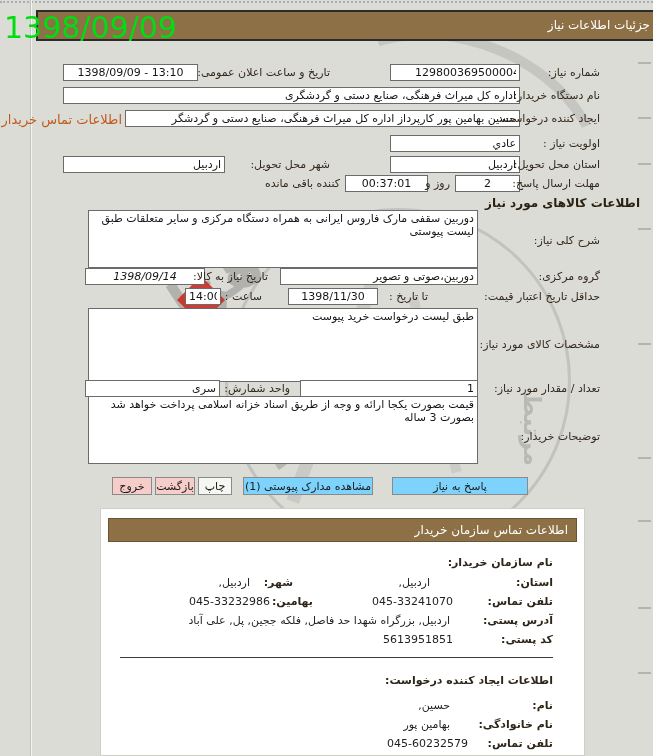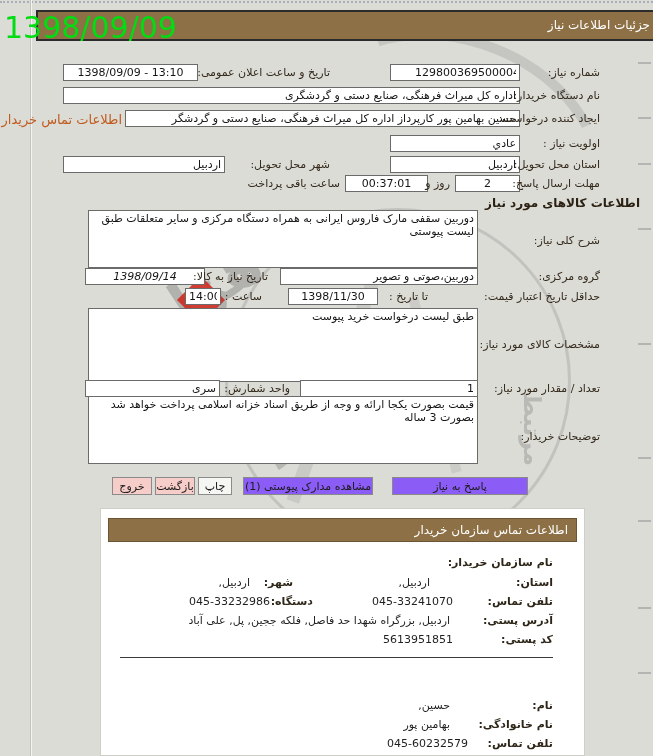--- a/index.html
+++ b/index.html
@@ -49,21 +49,21 @@
   .ta{position:absolute;background:#fff;border:1px solid #6b6b6b;resize:none;
       font-family:"DejaVu Sans",sans-serif;font-size:11px;color:#151515;
       padding:1px 3px;box-sizing:border-box;direction:rtl;text-align:right;
       overflow:hidden;z-index:1;}
   .link{position:absolute;font-size:13px;color:#c05a1e;white-space:nowrap;
         text-align:right;z-index:2;cursor:pointer;}
 
   .btn{position:absolute;height:18px;border:1px solid #8a8a8a;
        font-family:"DejaVu Sans",sans-serif;font-size:11px;color:#1c1c1c;
        padding:0;line-height:15px;z-index:2;}
-  .btn.green{background:#8b5cf6;}
+  .btn.green{background:#7dd3fc;}
   .btn.pink{background:#f6cdc8;}
   .btn.plain{background:#f6f6f2;}
 
   
   .panel{position:absolute;left:100px;top:508px;width:485px;height:248px;
          background:#fff;border:1px solid #cfcfc9;z-index:3;box-sizing:border-box;}
   .panel-header{position:absolute;left:108px;top:518px;width:469px;height:24px;
                 background:#8d7045;border:1px solid #6b5433;color:#fff;font-size:12px;
                 line-height:22px;padding-right:8px;box-sizing:border-box;z-index:4;}
   .clbl{position:absolute;font-size:11px;font-weight:bold;color:#2e2619;
@@ -112,21 +112,21 @@
 
   <div class="lbl" style="top:158px;right:53px">استان محل تحویل:</div>
   <input class="fld rtl-val" style="left: 390px; top: 156px; width: 130px;" value="اردبیل">
   <div class="lbl" style="top:158px;right:323px">شهر محل تحویل:</div>
   <input class="fld rtl-val" style="left: 63px; top: 156px; width: 162px;" value="اردبیل">
 
   <div class="lbl" style="top:177px;right:53px">مهلت ارسال پاسخ:</div>
   <input class="fld center" style="left: 455px; top: 175px; width: 65px;" value="2">
   <div class="lbl" style="top:177px;right:203px">روز و</div>
   <input class="fld center" style="left: 345px; top: 175px; width: 83px;" value="00:37:01">
-  <div class="lbl" style="top:177px;right:313px">ساعت باقی پرداخت</div>
+  <div class="lbl" style="top:177px;right:313px">کننده باقی مانده</div>
 
   <div class="sec" style="top:196px;right:13px">اطلاعات کالاهای مورد نیاز</div>
 
   <div class="lbl" style="top:234px;right:53px">شرح کلی نیاز:</div>
   <textarea class="ta" style="left: 88px; top: 210px; width: 390px; height: 58px;">دوربین سقفی مارک فاروس ایرانی به همراه دستگاه مرکزی و سایر متعلقات طبق لیست پیوستی</textarea>
 
   <div class="lbl" style="top:270px;right:53px">گروه مرکزی:</div>
   <input class="fld rtl-val" style="left: 280px; top: 268px; width: 198px;" value="دوربین،صوتی و تصویر">
   <div class="lbl" style="top:270px;right:385px">تاریخ نیاز به کالا:</div>
   <input class="fld center" style="left: 85px; top: 268px; width: 120px; font-style: italic;" value="1398/09/14">
@@ -159,31 +159,32 @@
 
   <div class="clbl" style="top:556px;right:100px">نام سازمان خریدار:</div>
 
   <div class="clbl" style="top:576px;right:100px">استان:</div>
   <div class="cval" style="top:576px;right:223px">اردبیل,</div>
   <div class="clbl" style="top:576px;right:360px">شهر:</div>
   <div class="cval" style="top:576px;right:403px">اردبیل,</div>
 
   <div class="clbl" style="top:595px;right:100px">تلفن تماس:</div>
   <div class="cval num" style="top:595px;right:200px">045-33241070</div>
-  <div class="clbl" style="top:595px;right:340px">دستگاه:</div>
+  <div class="clbl" style="top:595px;right:340px">بهامین:</div>
   <div class="cval num" style="top:595px;right:383px">045-33232986</div>
 
   <div class="clbl" style="top:614px;right:100px">آدرس پستی:</div>
   <div class="cval" style="top:614px;right:203px">اردبیل, بزرگراه شهدا حد فاصل, فلکه ججین, پل, علی آباد</div>
 
   <div class="clbl" style="top:633px;right:100px">کد پستی:</div>
   <div class="cval num" style="top:633px;right:200px">5613951851</div>
 
   <div class="chr" style="top:657px"></div>
 
+  <div class="clbl" style="top:674px;right:100px">اطلاعات ایجاد کننده درخواست:</div>
 
   <div class="clbl" style="top:699px;right:100px">نام:</div>
   <div class="cval" style="top:699px;right:203px">حسین,</div>
 
   <div class="clbl" style="top:718px;right:100px">نام خانوادگی:</div>
   <div class="cval" style="top:718px;right:203px">بهامین پور</div>
 
   <div class="clbl" style="top:737px;right:100px">تلفن تماس:</div>
   <div class="cval num" style="top:737px;right:185px">045-60232579</div>
 

